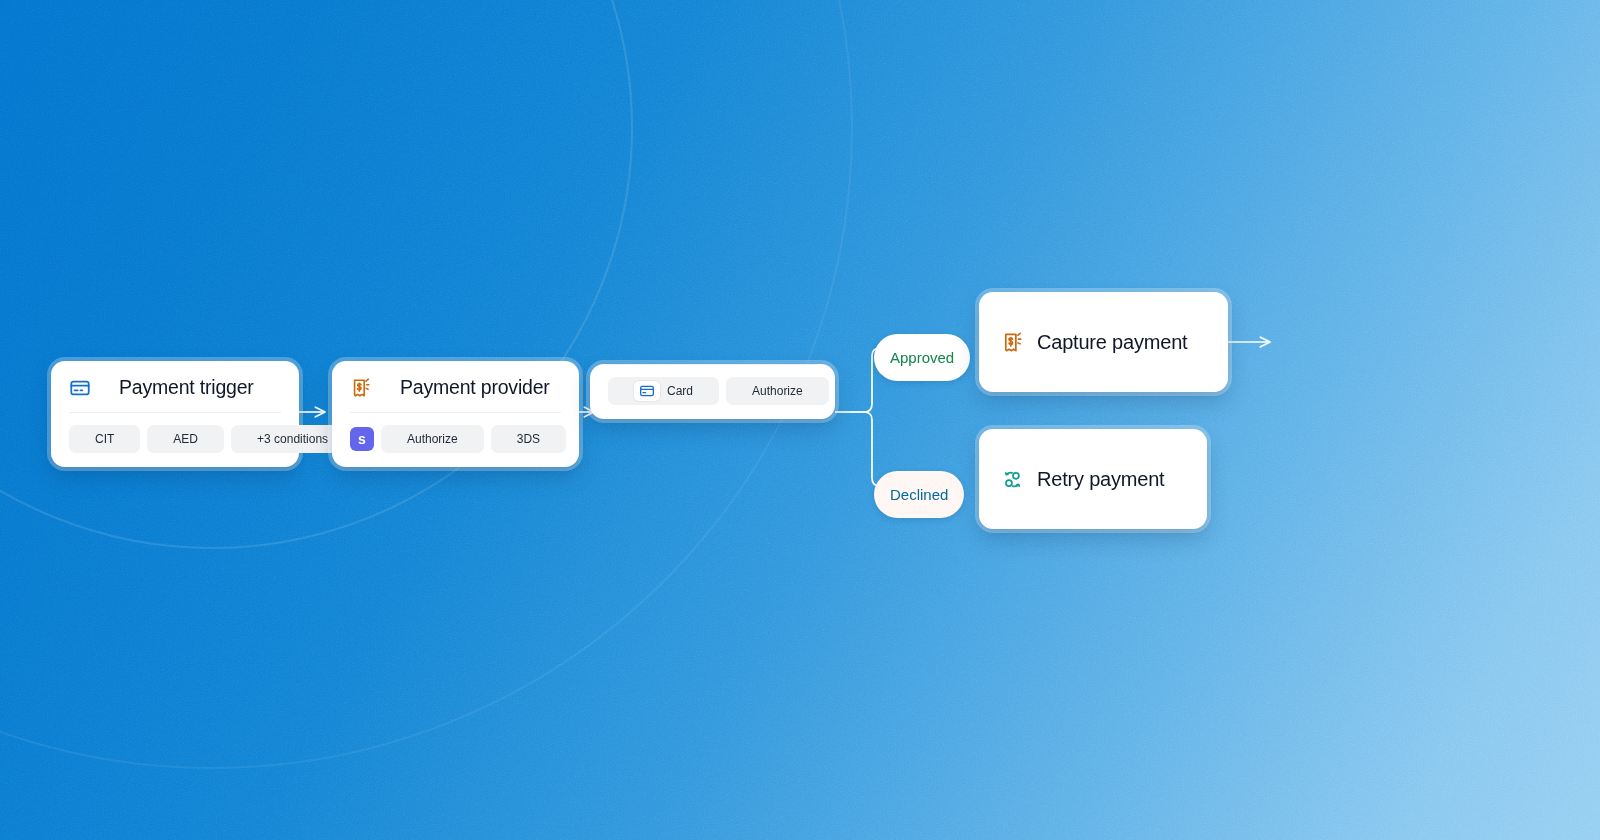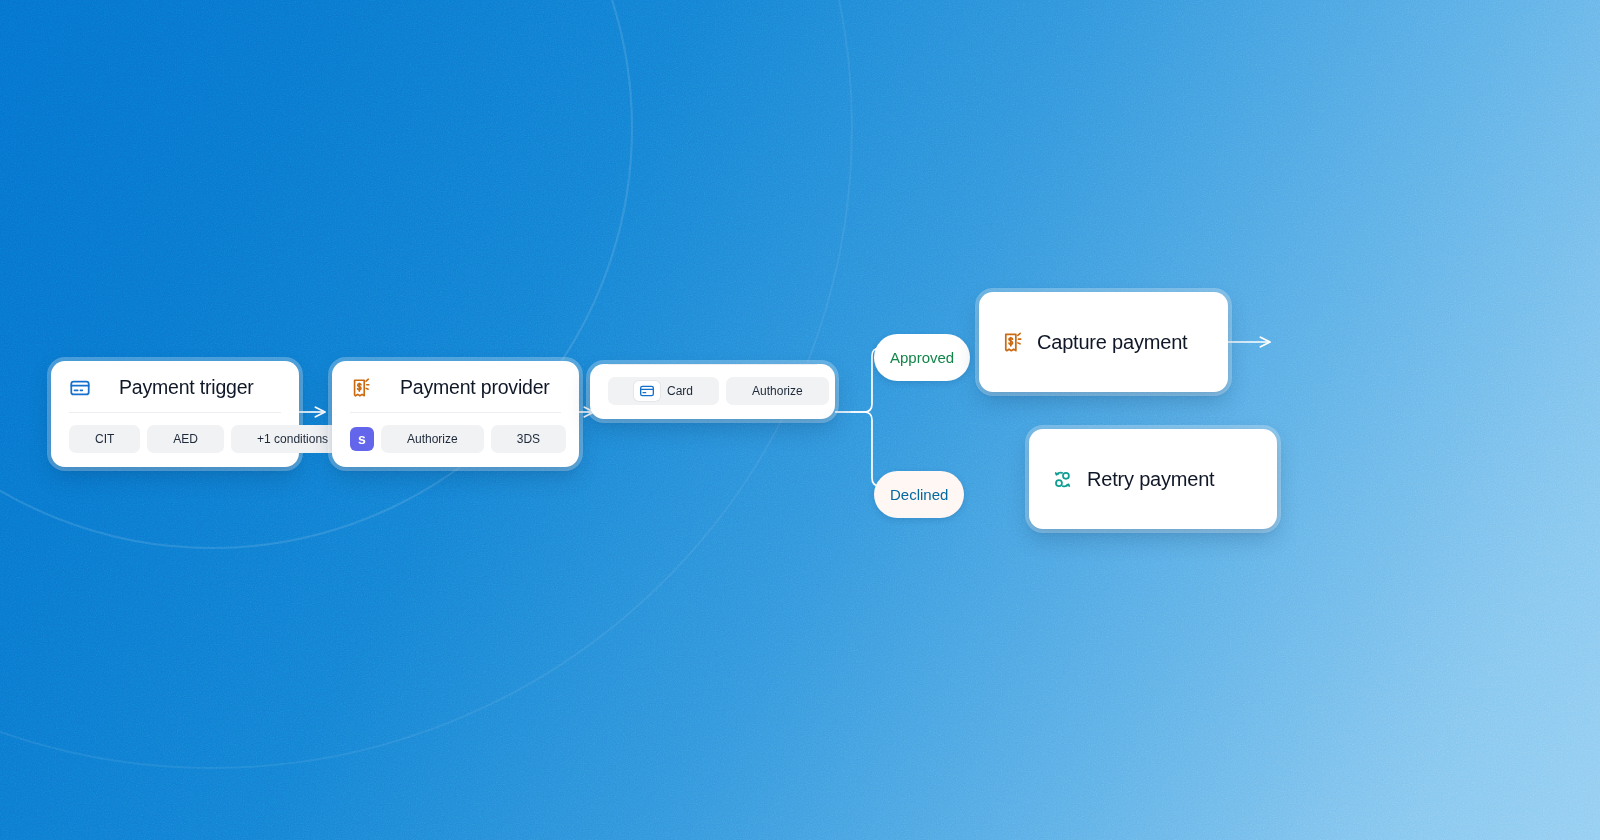--- a/index.html
+++ b/index.html
@@ -199,21 +199,21 @@
             <line x1="6" y1="14.5" x2="9.5" y2="14.5"></line>
             <line x1="12.5" y1="14.5" x2="14.5" y2="14.5"></line>
           </svg>
         </span>
         <span class="node-title">Payment trigger</span>
       </div>
       <div class="divider"></div>
       <div class="chips">
         <span class="chip plain">CIT</span>
         <span class="chip plain">AED</span>
-        <span class="chip plain">+1 conditions</span>
+        <span class="chip plain">+3 conditions</span>
       </div>
     </div>
 
     <div class="node" style="left:321px; top:361px; width:247px;margin-left:11px;">
       <div class="node-head">
         <span class="node-icon">
           <svg viewBox="0 0 24 24" fill="none" stroke="#cc6a11" stroke-width="1.8" stroke-linecap="round" stroke-linejoin="round">
             <path d="M5 3.5 L15.5 3.5 L15.5 20.5 L13.2 19 L10.8 20.5 L8.4 19 L6 20.5 L5 19.6 Z"></path>
             <line x1="10.2" y1="7" x2="10.2" y2="15.5"></line>
             <path d="M12 8.6 C12 7.8 11.2 7.4 10.2 7.4 C9.1 7.4 8.4 8 8.4 8.9 C8.4 10.9 12 10 12 12.3 C12 13.3 11.1 13.9 10.1 13.9 C9 13.9 8.3 13.4 8.3 12.6"></path>
@@ -265,21 +265,21 @@
             <path d="M12 8.6 C12 7.8 11.2 7.4 10.2 7.4 C9.1 7.4 8.4 8 8.4 8.9 C8.4 10.9 12 10 12 12.3 C12 13.3 11.1 13.9 10.1 13.9 C9 13.9 8.3 13.4 8.3 12.6"></path>
             <path d="M17.5 4.5 L20 2.4" stroke-width="1.7"></path>
             <path d="M18.2 8.5 L20.6 8.5" stroke-width="1.7"></path>
             <path d="M17.6 12.4 L19.8 13.4" stroke-width="1.7"></path>
           </svg>
         </span>
         <span class="node-title">Capture payment</span>
       </div>
     </div>
 
-    <div class="node simple" style="left:1029px; top:429px; width:248px; height:100px;">
+    <div class="node simple" style="left:979px; top:429px; width:228px; height:100px;">
       <div class="node-head">
         <span class="node-icon">
           <svg viewBox="0 0 24 24" fill="none" stroke="#0f9e93" stroke-width="1.8" stroke-linecap="round" stroke-linejoin="round">
             <circle cx="15.6" cy="8.2" r="3.1"></circle>
             <circle cx="8.3" cy="15.8" r="3.1"></circle>
             <path d="M11.6 5.1 C9.6 4.6 7.4 5 5.9 6.6"></path>
             <path d="M4.9 5.2 L5.7 6.9 L7.5 6.3"></path>
             <path d="M12.3 18.9 C14.3 19.4 16.6 19 18.1 17.4"></path>
             <path d="M19.1 18.8 L18.3 17.1 L16.5 17.7"></path>
           </svg>

